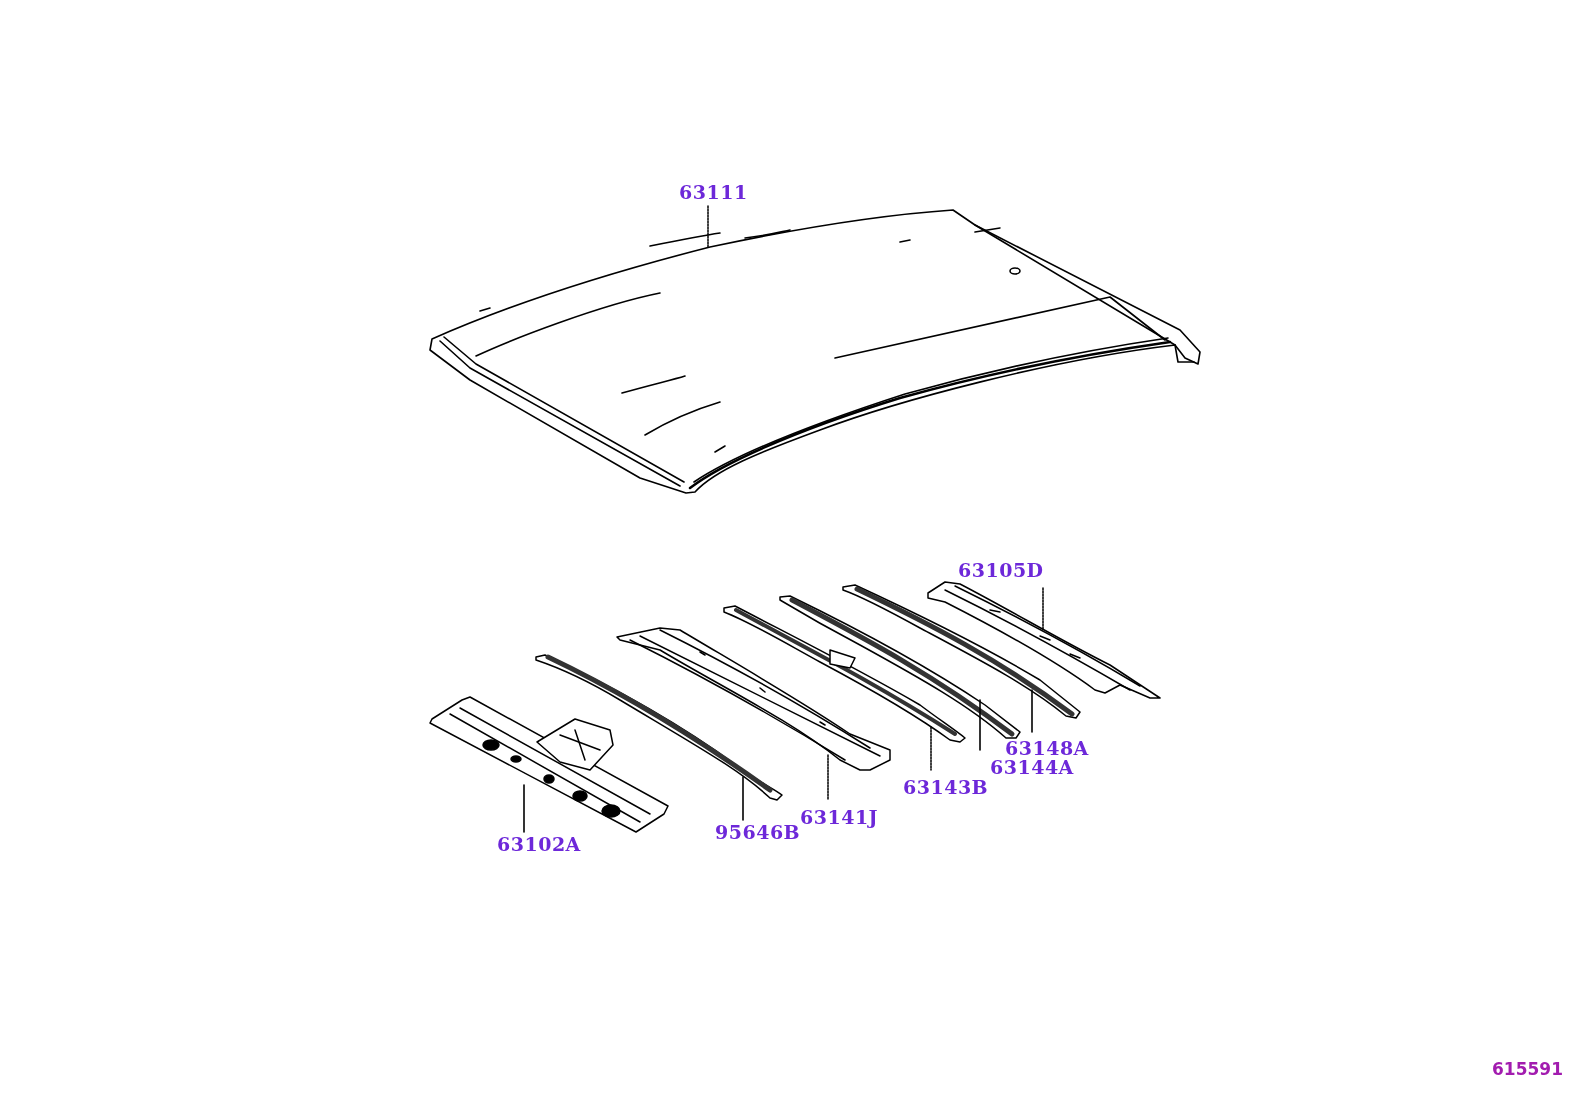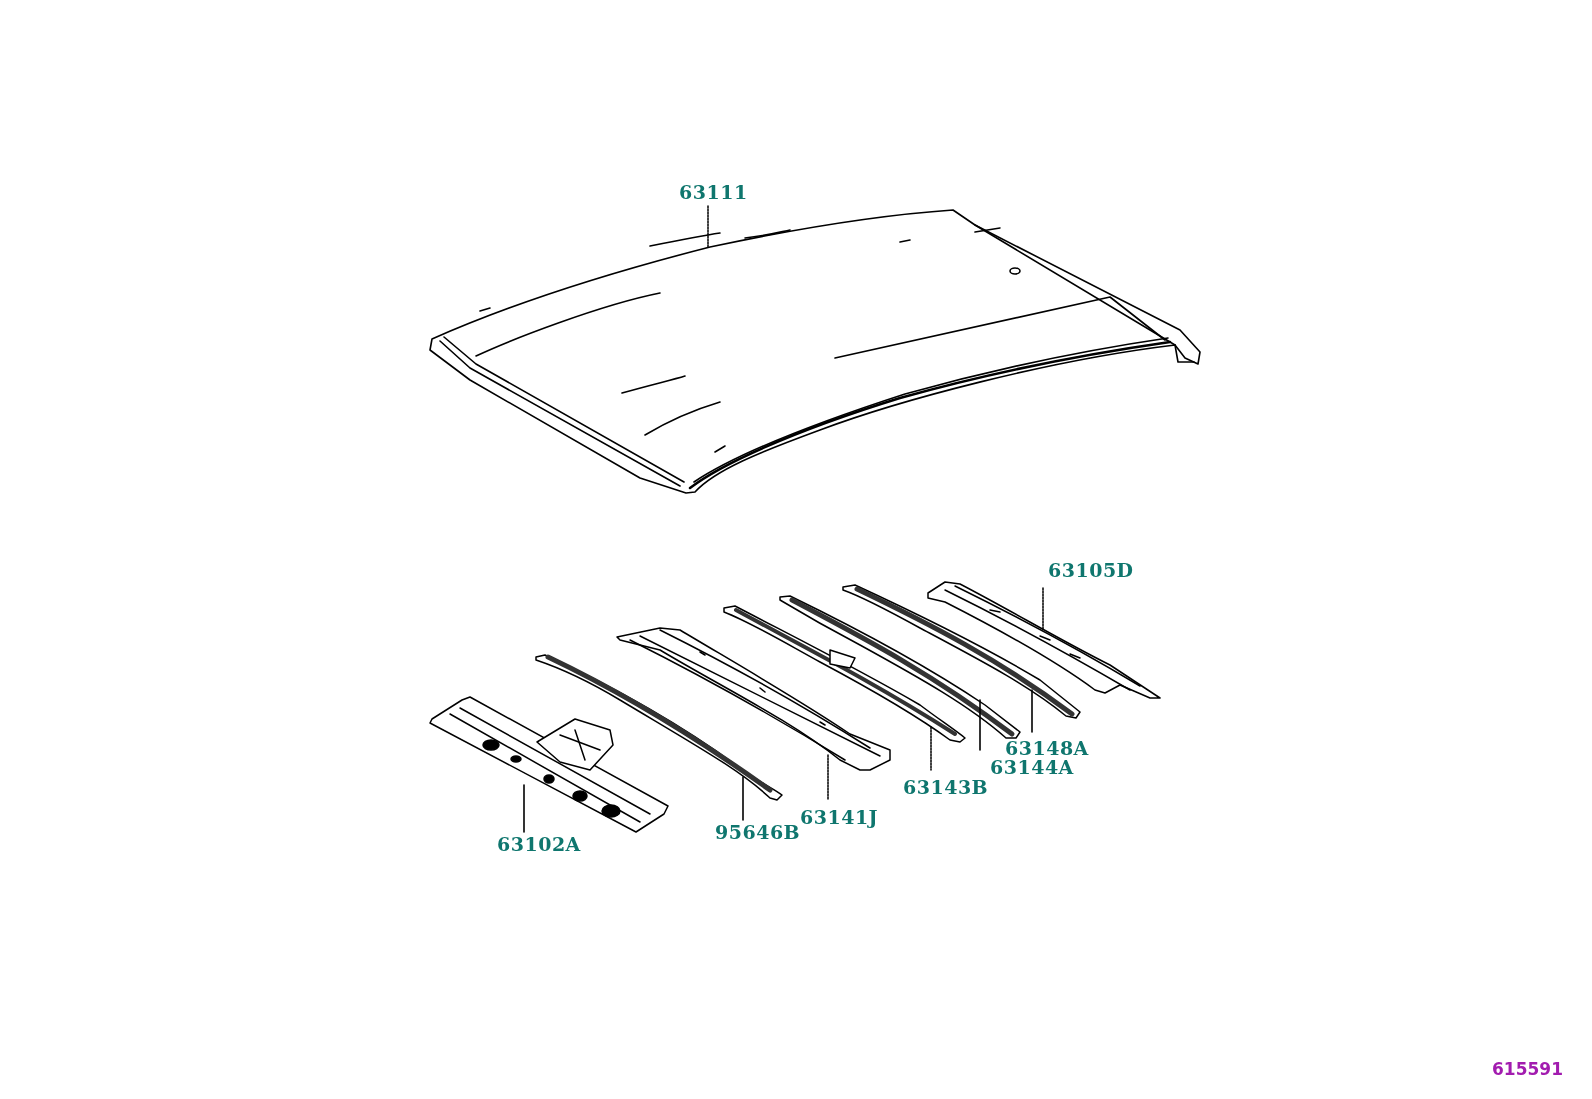--- a/index.html
+++ b/index.html
@@ -1,17 +1,17 @@
 <!DOCTYPE html>
 <html><head>
 <meta charset="utf-8">
 <style>
   html, body { margin:0; padding:0; background:#ffffff; }
   body { width:1592px; height:1099px; position:relative; overflow:hidden; font-family:"DejaVu Sans Mono", monospace; }
-  .label { position:absolute; font-family:"DejaVu Serif", serif; font-weight:bold; font-size:19px; color:#0f766e; letter-spacing:0.5px; white-space:nowrap; }
+  .label { position:absolute; font-family:"DejaVu Serif", serif; font-weight:bold; font-size:19px; color:#6d28d9; letter-spacing:0.5px; white-space:nowrap; }
   svg.drawing { position:absolute; left:0; top:0; }
   .ref { position:absolute; font-family:"DejaVu Sans", sans-serif; font-weight:bold; font-size:17px; color:#a21caf; }
 </style>
 </head>
 <body>
 
 <svg class="drawing" width="1592" height="1099" viewBox="0 0 1592 1099" xmlns="http://www.w3.org/2000/svg">
   <g fill="none" stroke="#000" stroke-linecap="round" stroke-linejoin="round">
 
     <g stroke-width="1.6">
@@ -89,21 +89,21 @@
       <path d="M928,593 L945,582 L960,584 C1010,610 1060,640 1110,665 L1160,698 L1150,698 L1120,685 L1105,693 L1095,690 C1060,664 1000,630 945,602 L928,598 Z" fill="#fff"></path>
       <path d="M945,590 C1010,622 1070,655 1130,690"></path>
       <path d="M955,586 C1020,618 1080,650 1140,686"></path>
       <path d="M990,610 L1000,612 M1040,636 L1050,640 M1070,654 L1080,658"></path>
       <line x1="1043" y1="588" x2="1043" y2="630" stroke-width="1.5" stroke-dasharray="2,1"></line>
     </g>
   </g>
 </svg>
 
 <div class="label" style="left:679px; top:181px;">63111</div>
-<div class="label" style="left:1048px; top:559px;">63105D</div>
+<div class="label" style="left:958px; top:559px;">63105D</div>
 <div class="label" style="left:1005px; top:737px;">63148A</div>
 <div class="label" style="left:953px; top:756px;margin-left:37px;">63144A</div>
 <div class="label" style="left:903px; top:776px;">63143B</div>
 <div class="label" style="left:800px; top:806px;">63141J</div>
 <div class="label" style="left:715px; top:821px;">95646B</div>
 <div class="label" style="left:497px; top:833px;">63102A</div>
 
 <div class="ref" style="left:1492px; top:1059px;">615591</div>
 
 </body></html>

